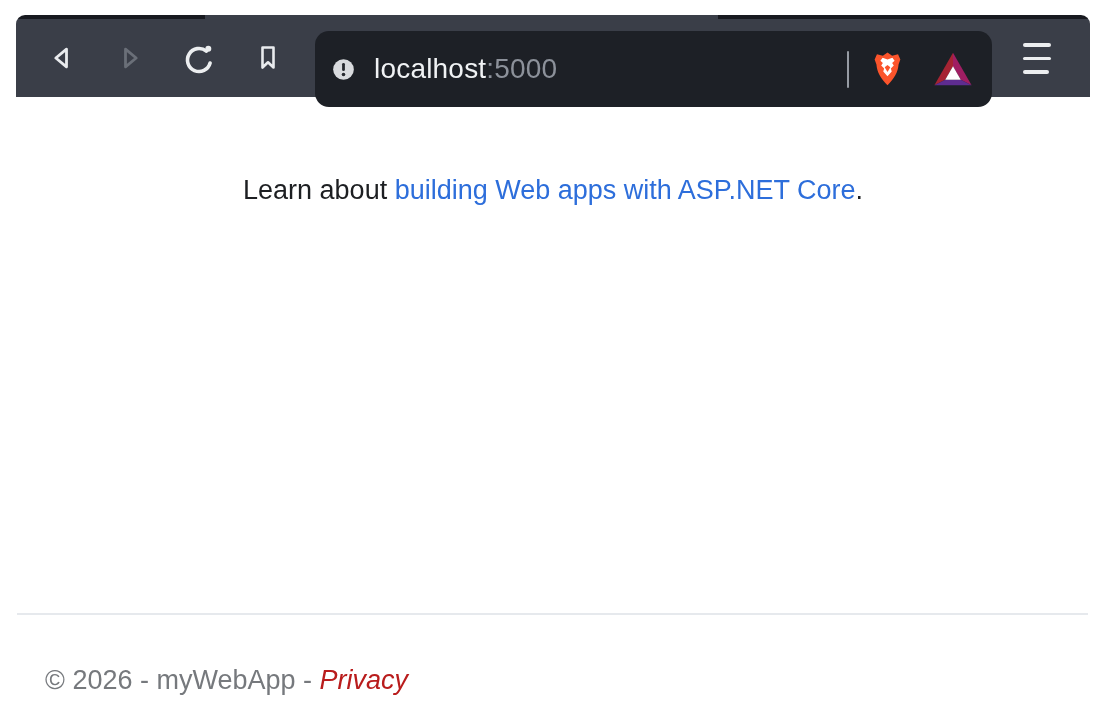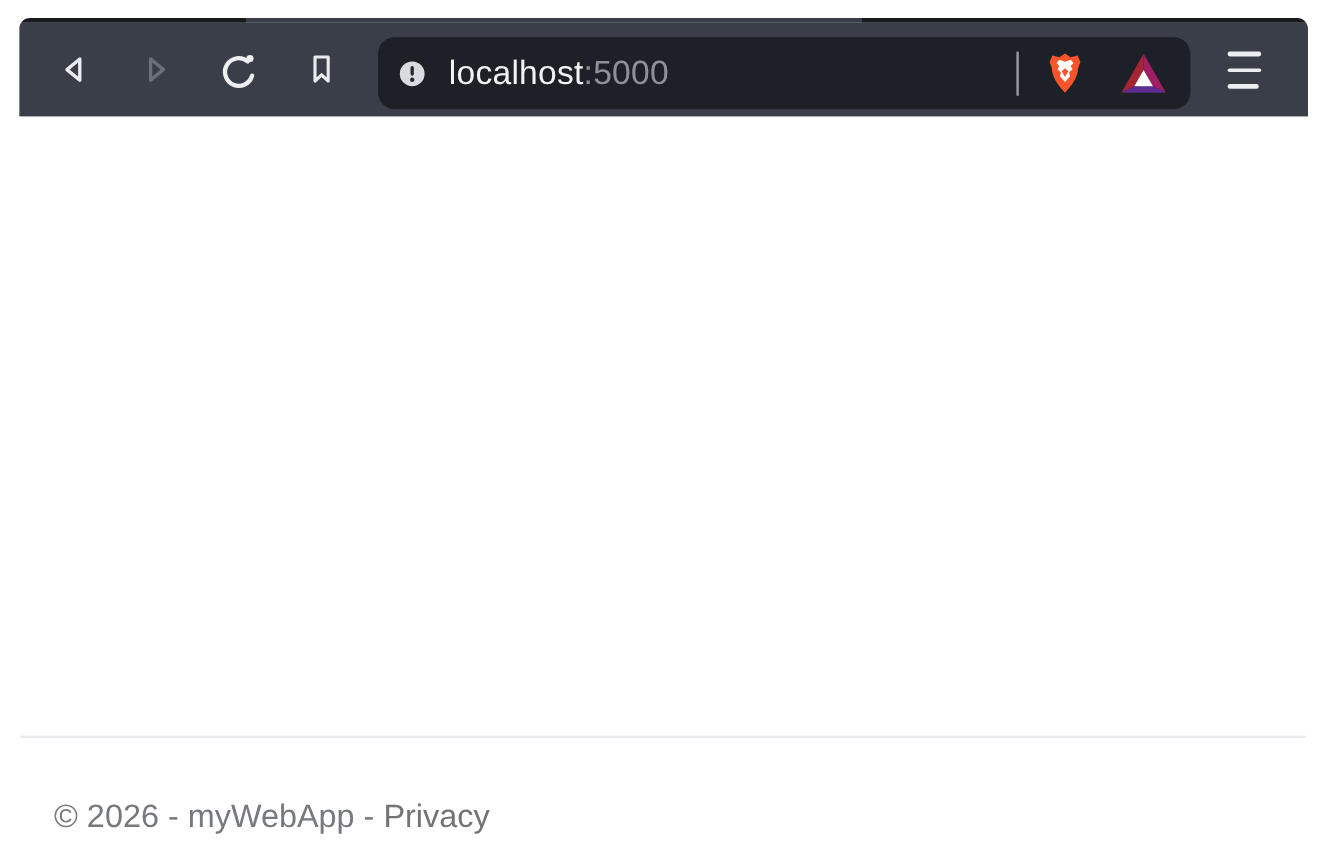--- a/index.html
+++ b/index.html
@@ -34,21 +34,21 @@
     position: absolute;
     background: transparent; border: none; padding: 0; margin: 0;
     cursor: pointer; line-height: 0;
   }
   .btn-back     { left: 30px;  top: 23px; }
   .btn-forward  { left: 98px;  top: 23px; }
   .btn-reload   { left: 165px; top: 22px; }
   .btn-bookmark { left: 236px; top: 23px; }
   .urlbar {
     position: absolute; left: 299px; top: 12px;
-    width: 677px; height: 60px;
+    width: 677px; height: 76px;
     background: #1d2026;
     border-radius: 14px;
     display: flex; align-items: center;
     cursor: text;
   }
   .urlbar .site-info { margin-left: 17px; line-height: 0; cursor: pointer; }
   .url-text {
     margin-left: 19px;
     font-size: 28px; font-weight: 500;
     letter-spacing: 0.2px;
@@ -121,21 +121,21 @@
     color: #1d1f22;
   }
   .lede a { color: #2d6edb; text-decoration: none; cursor: pointer; }
   .page-footer {
     position: absolute; left: 1px; right: 2px; top: 598px;
     border-top: 2px solid #e6e9ed;
     padding: 50px 0 0 28px;
     font-size: 27px;
     color: #76797d;
   }
-  .page-footer a { color: #737373; text-decoration: none; cursor: pointer; }
+  .page-footer a { color: #b91c1c; text-decoration: none; cursor: pointer; font-style: italic; }
 </style>
 </head>
 <body>
 
 <div class="window">
 
   <div class="tabstrip-sliver"></div>
 
   <div class="toolbar">
 
@@ -204,19 +204,20 @@
 
     <button class="tbtn btn-menu" aria-label="menu">
       <span></span>
       <span></span>
       <span></span>
     </button>
   </div>
 
 
   <div class="hero">
+    <p class="lede"><span>Learn about </span><a>building Web apps with ASP.NET Core</a><span>.</span></p>
   </div>
 
   <div class="page-footer">
     <span>© 2026 - myWebApp - </span><a>Privacy</a>
   </div>
 
 </div>
 
 </body></html>

